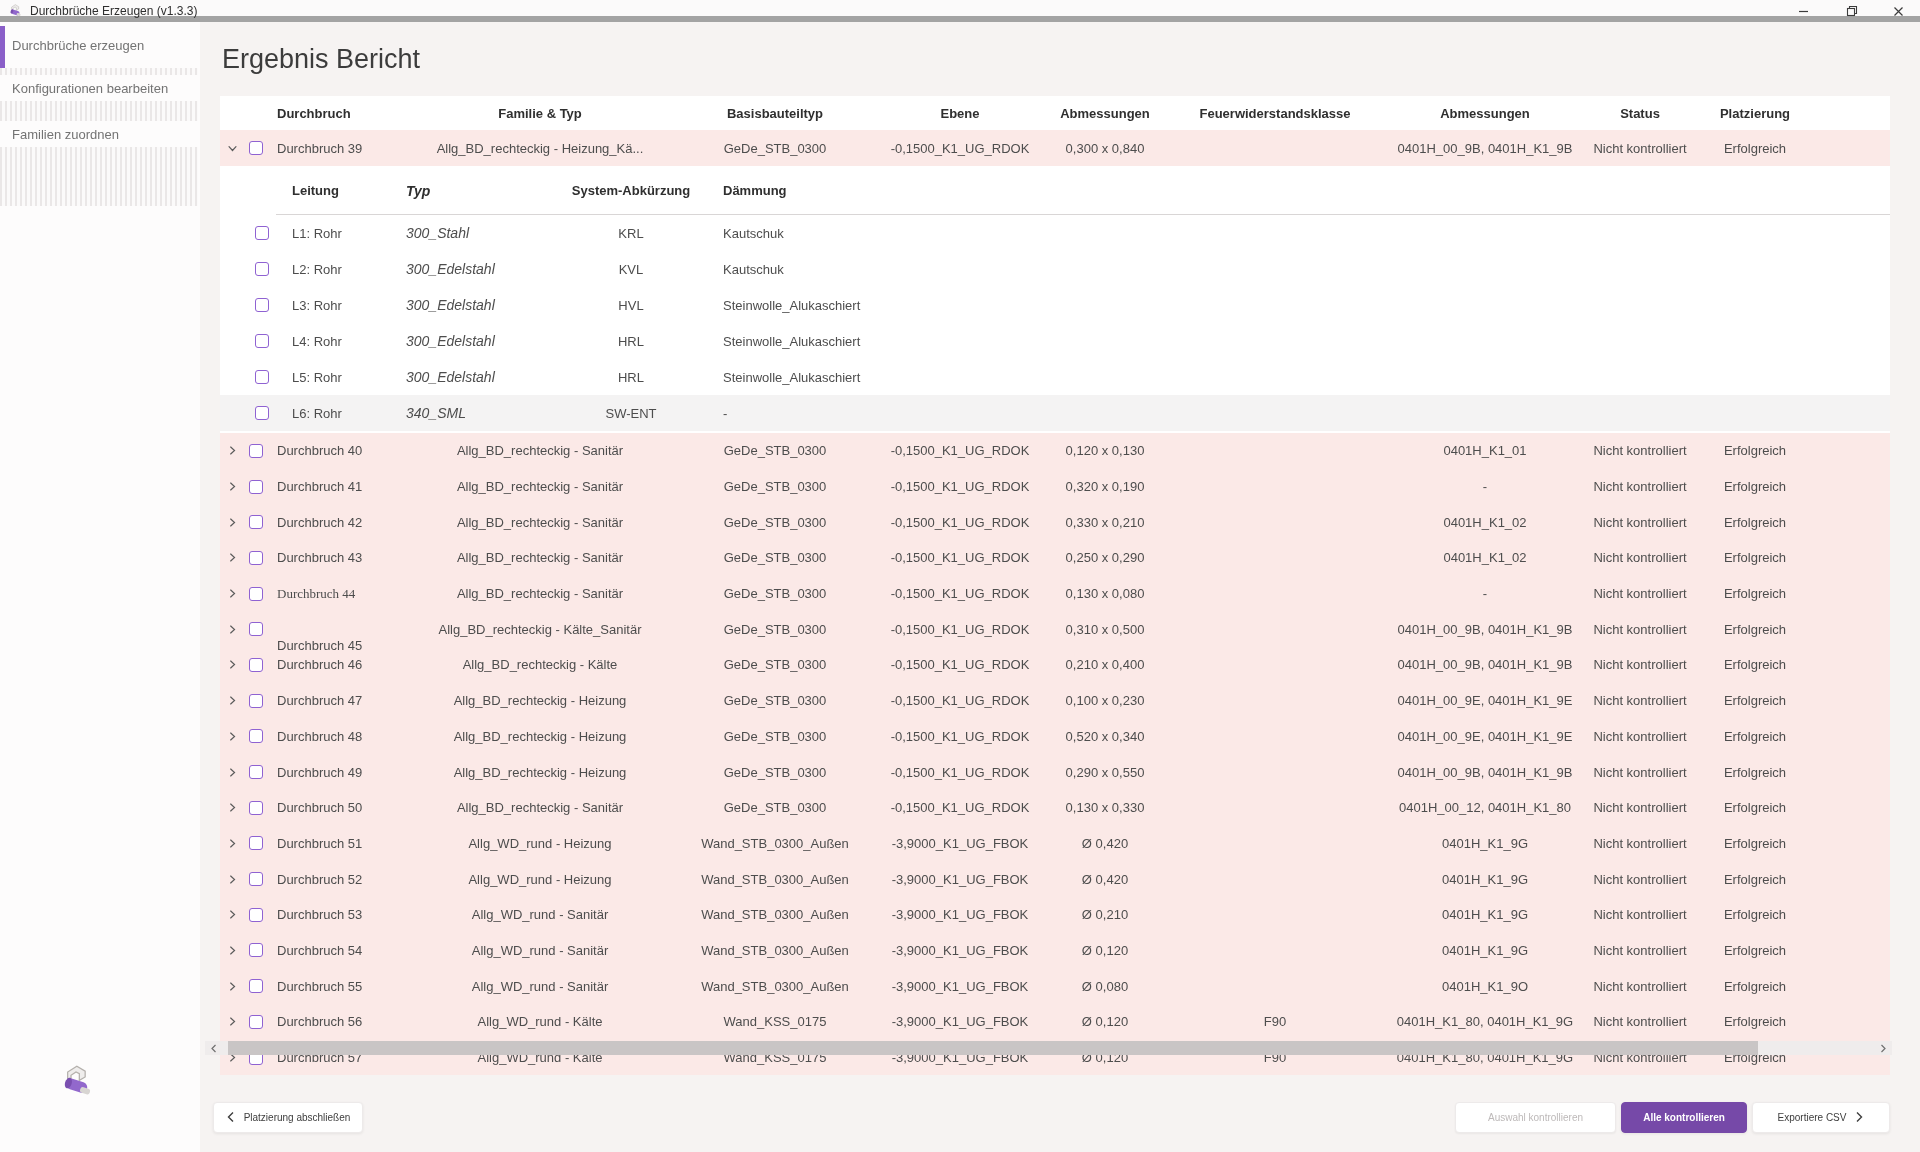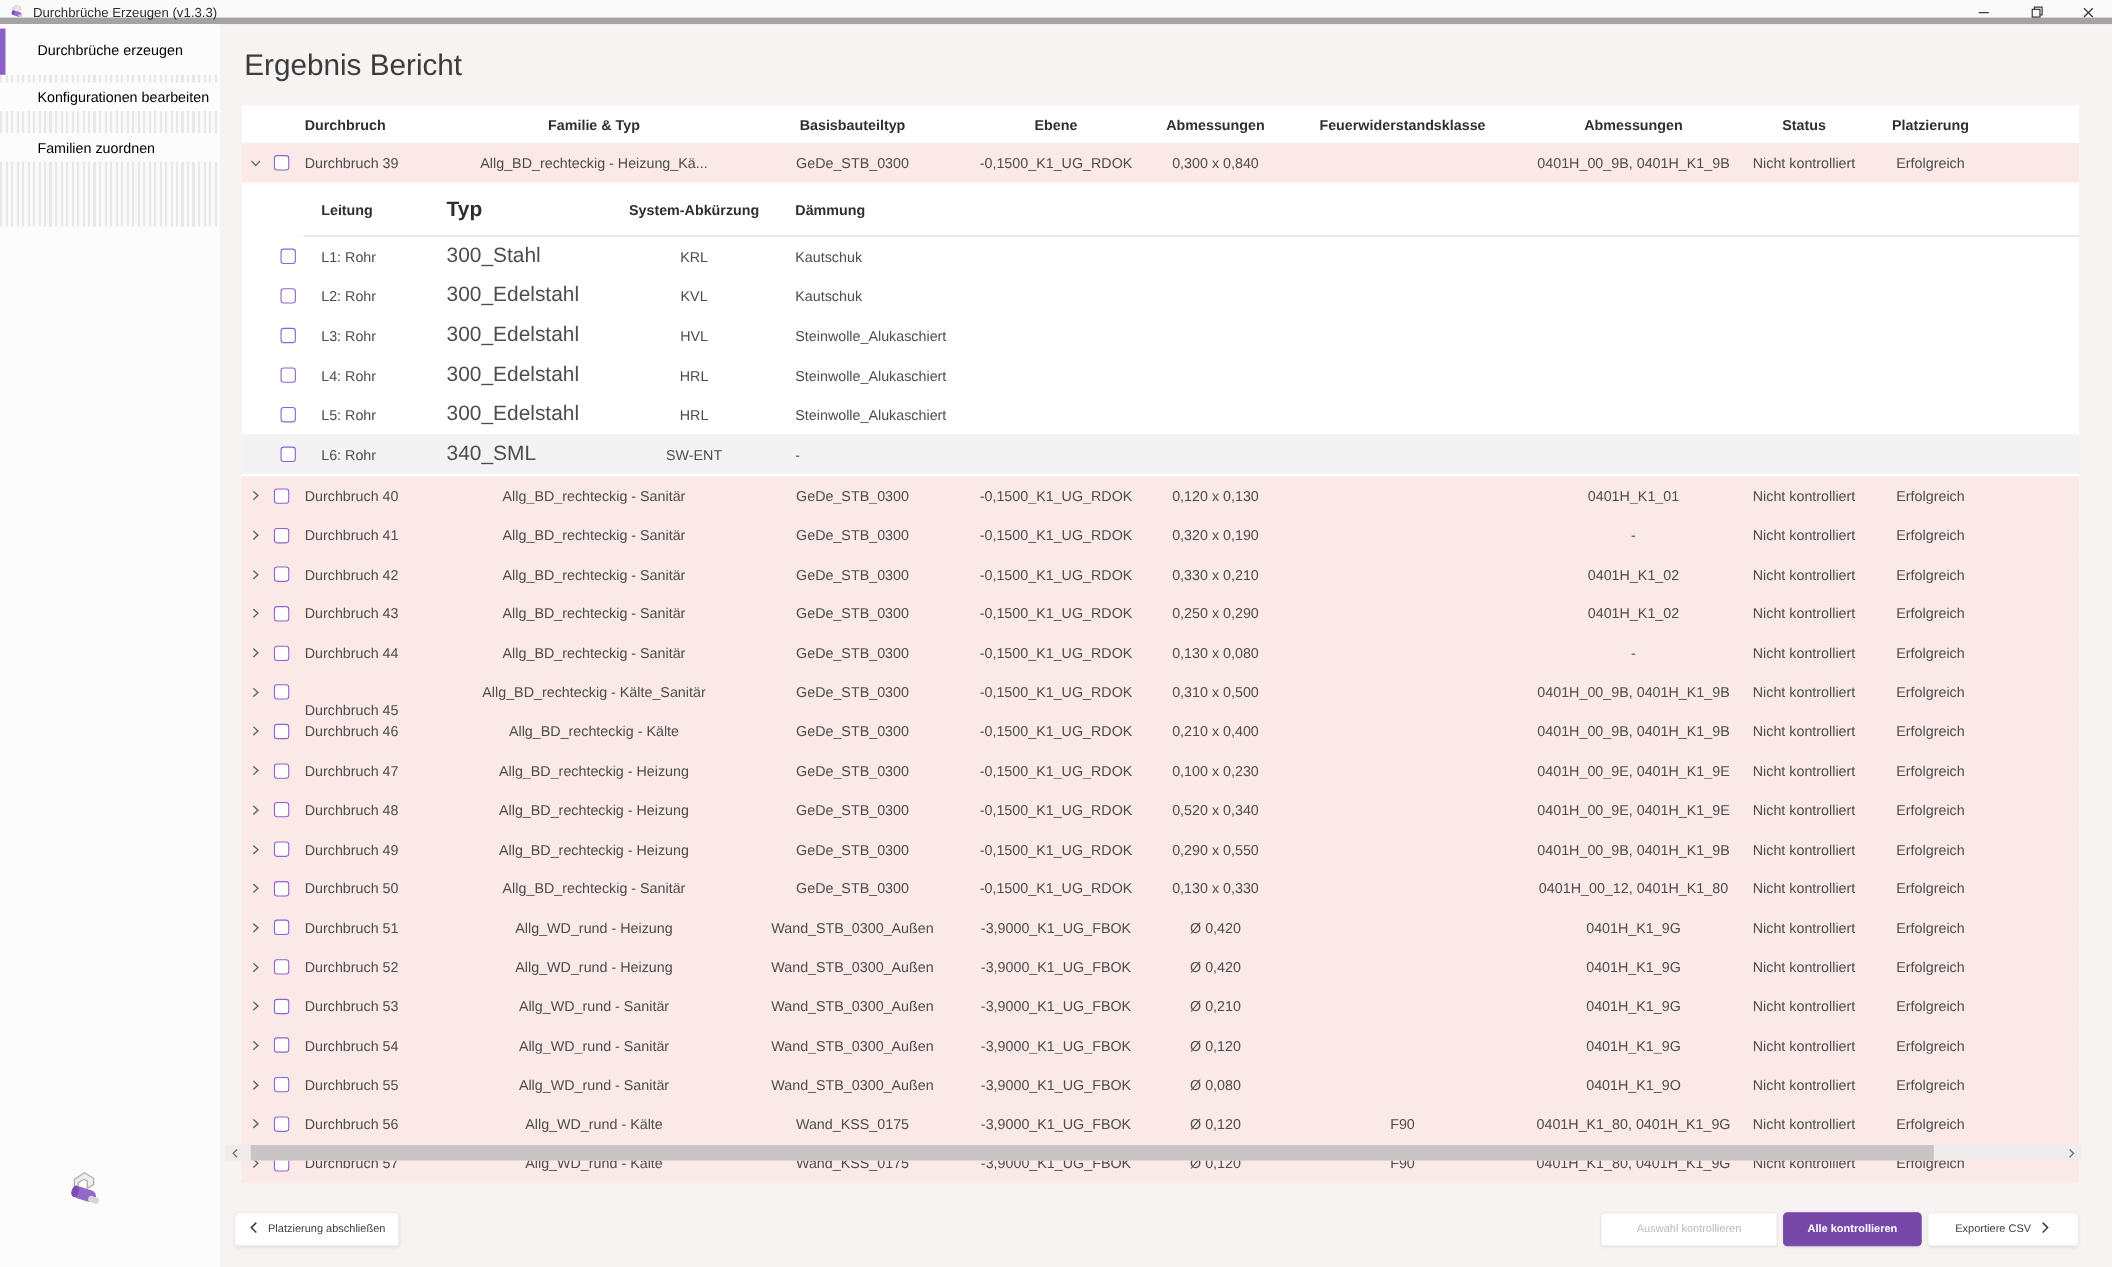--- a/index.html
+++ b/index.html
@@ -12,21 +12,21 @@
   .titlebar .app-ic{position:absolute;left:7px;top:3px;width:16px;height:16px;}
   .titlebar .ttl{position:absolute;left:30px;top:0;height:22px;line-height:22px;font-size:12px;color:#2e2e2e;}
   .winbtn{position:absolute;top:0;width:34px;height:22px;display:flex;align-items:center;justify-content:center;}
   .winbtn svg{display:block;}
 
   
   .sidebar{position:absolute;left:0;top:22px;width:200px;bottom:0;background:#fdfcfc;}
   .stripebox{position:absolute;left:0;right:2px;top:44px;height:140px;
              background:repeating-linear-gradient(90deg,#eae7e7 0 2px,#fbfafa 2px 5px);}
   .nav-item{position:absolute;left:0;right:0;background:#fdfcfc;display:flex;align-items:center;
-            padding-left:34px;font-size:13px;color:#000000;cursor:default;}
+            padding-left:12px;font-size:13px;color:#737373;cursor:default;}
   .nav-item.active{font-weight:400;}
   .nav-ind{position:absolute;left:0;top:4px;width:5px;height:42px;background:var(--accent2,#8a5fc8);}
 
   
   .main{position:absolute;left:200px;top:22px;right:0;bottom:0;background:#f6f3f2;}
   .pagetitle{position:absolute;left:22px;top:22px;font-size:27px;font-weight:400;color:#3c3c3c;}
 
   .table{position:absolute;left:20px;top:74px;width:1670px;background:transparent;}
   .g-main{display:grid;grid-template-columns:24px 24px 132px 280px 190px 180px 110px 230px 190px 120px 110px 1fr;align-items:center;}
   .g-sub{display:grid;grid-template-columns:28px 28px 130px 150px 150px 244px 1fr;align-items:center;}
@@ -38,21 +38,21 @@
   .trow{height:35.7px;background:var(--pink,#fbe9e7);}
   .row39{height:36px;}
   .subhead{height:49px;background:#fff;position:relative;}
   .subhead .uline{position:absolute;left:56px;right:0;bottom:0;height:1px;background:#d9d6d6;}
   .subrow{height:36px;background:#fff;}
   .subrow.shaded{background:#f4f3f3;}
   .gaprow{height:2px;background:#fff;}
   .chevcell{display:flex;justify-content:center;align-items:center;}
   .ckbox{width:14px;height:14px;border:1.5px solid var(--check,#8f62d2);border-radius:3px;background:#fff;margin:0 auto;}
   .subl{padding-left:16px;font-size:13px;color:#4d4d4d;display:flex;}
-  .subt{font-size:19px;color:#4d4d4d;display:flex;}
+  .subt{font-size:14px;color:#4d4d4d;display:flex;font-style:italic;}
   .subc{font-size:13px;color:#4d4d4d;display:flex;justify-content:center;}
   .subd{padding-left:17px;font-size:13px;color:#4d4d4d;display:flex;}
   .sh{font-weight:700;color:#2f2f2f;}
 
   
   .hscroll{position:absolute;left:205px;top:1041px;width:1687px;height:14px;background:#efecec;}
   .hthumb{position:absolute;left:23px;top:0;height:14px;width:1530px;background:#c9c5c5;}
   .harrow{position:absolute;top:0;width:18px;height:14px;display:flex;align-items:center;justify-content:center;}
 
   
@@ -310,21 +310,21 @@
           </div>
           <div class="trow g-main">
             <div class="chevcell">
               <svg width="11" height="11" viewBox="0 0 12 12">
                 <path d="M4 2.2 L8.2 6 L4 9.8" fill="none" stroke="#5b5b5b" stroke-width="1.3" stroke-linecap="round"></path>
               </svg>
             </div>
             <div>
               <div class="ckbox"></div>
             </div>
-            <div class="cc cl" style="padding-left: 9px;">Durchbruch 44</div>
+            <div class="cc cl" style="padding-left: 9px; font-family: Liberation Serif, serif;">Durchbruch 44</div>
             <div class="cc">Allg_BD_rechteckig - Sanitär</div>
             <div class="cc">GeDe_STB_0300</div>
             <div class="cc">-0,1500_K1_UG_RDOK</div>
             <div class="cc">0,130 x 0,080</div>
             <div class="cc"></div>
             <div class="cc">-</div>
             <div class="cc">Nicht kontrolliert</div>
             <div class="cc">Erfolgreich</div>
             <div></div>
           </div>

